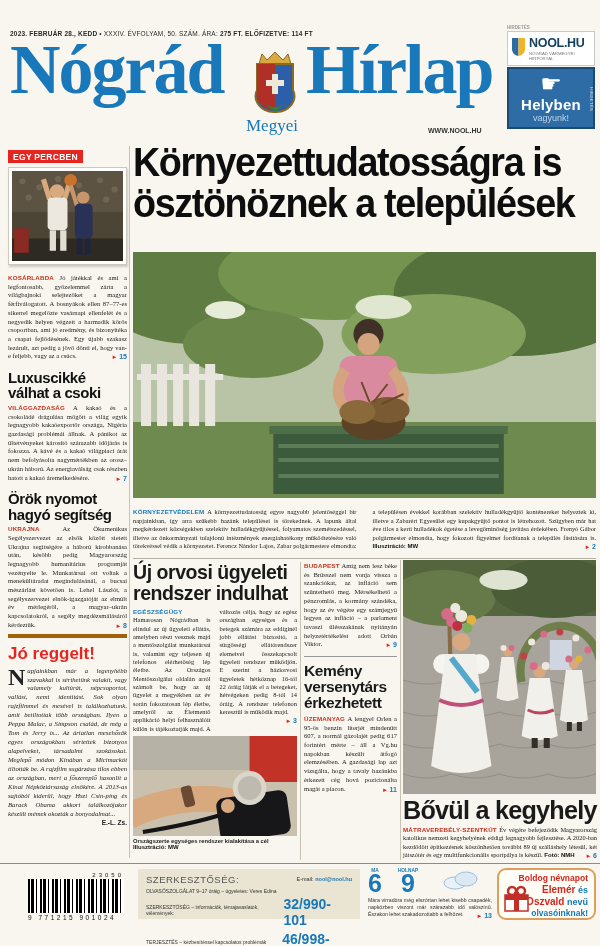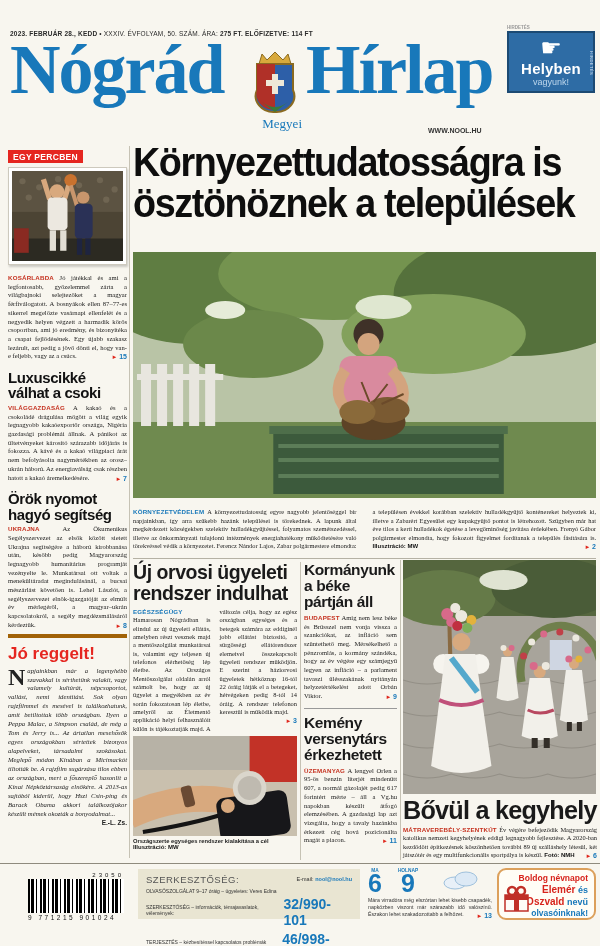--- a/index.html
+++ b/index.html
@@ -9,22 +9,22 @@
   .hrule{position:absolute;height:1px;background:#b5b1a4;}
 
   
   .dateline{position:absolute;left:10px;top:30px;font-size:6.5px;color:#2a2a2a;letter-spacing:.2px;}
   .dateline b{font-weight:bold;}
   .mast-word{position:absolute;font-family:"Liberation Serif",serif;font-weight:bold;
              color:#1878ba;font-size:70px;line-height:.9;letter-spacing:-2px;}
   .mast-first{left:10px;top:38px;}
   .mast-second{left:306px;top:38px;}
   .crest{position:absolute;left:250px;top:50px;}
-  .megyei{position:absolute;left:246px;top:116px;width:56px;text-align:right;
-          font-family:"Liberation Serif",serif;color:#1878ba;font-size:13px;}
+  .megyei{position:absolute;left:246px;top:116px;width:56px;text-align:left;
+          font-family:"Liberation Serif",serif;color:#1878ba;font-size:17px;}
   .website{position:absolute;left:428px;top:127px;font-size:7px;font-weight:bold;color:#333;}
 
   .promo{position:absolute;right:5px;top:25px;width:88px;}
   .ad-top{font-size:4.5px;color:#999;font-weight:bold;margin-bottom:1px;}
   .portal-box{background:#fff;border:1px solid #c9c9c9;padding:4px 3px;display:flex;gap:3px;align-items:center;}
   .portal-name{font-size:12.5px;font-weight:bold;color:#16405e;letter-spacing:-.3px;}
   .portal-sub{font-size:4.3px;color:#777;margin-top:1px;line-height:1.2;}
   .slogan-box{position:relative;background:#2e6ca5;border:2px solid #1c4a73;margin-top:1px;
               text-align:center;padding:3px 0 4px;color:#fff;}
   .hand-glyph{font-size:24px;line-height:24px;color:#fff;}
@@ -130,20 +130,32 @@
       <rect x="16" y="30" width="18" height="6" fill="#efe8d8"></rect>
       <path d="M12 52 q13 10 26 0 l-13 10 z" fill="#3a7a3a"></path>
     </svg>
   </div>
   <div class="megyei">Megyei</div>
   <div class="mast-word mast-second">Hírlap</div>
   <div class="website">WWW.NOOL.HU</div>
 
   <div class="promo">
     <div class="ad-top">HIRDETÉS</div>
+    <div class="portal-box">
+      <span>
+        <svg width="15" height="20" viewBox="0 0 15 20">
+          <path d="M1 1 h6.5 v18 a7 7 0 0 1 -6.5 -8 z" fill="#2d6ca3"></path>
+          <path d="M7.5 1 H14 v10 a7 7 0 0 1 -6.5 8 z" fill="#f0b429"></path>
+        </svg>
+      </span>
+      <span>
+        <div class="portal-name">NOOL.HU</div>
+        <div class="portal-sub">NÓGRÁD VÁRMEGYEI HÍRPORTÁL</div>
+      </span>
+    </div>
     <div class="slogan-box">
       <div class="hand-glyph">☛</div>
       <div class="slogan1">Helyben</div>
       <div class="slogan2">vagyunk!</div>
       <div class="ad-side">HIRDETÉS</div>
     </div>
   </div>
 
   <div class="lead-headline">
     <div>Környezettudatosságra is</div>
@@ -265,21 +277,20 @@
         <rect x="86" y="58" width="72" height="44" rx="8" fill="#17171a" transform="rotate(-8 122 80)"></rect>
         <circle cx="118" cy="52" r="17" fill="#dad6cc"></circle>
         <circle cx="118" cy="52" r="12" fill="#bfbab0"></circle>
         <circle cx="96" cy="70" r="7" fill="#d8a97e"></circle>
       </svg>
     </div>
     <div class="photo-cap"><span>Országszerte egységes rendszer kialakítása a cél</span> <span class="credit">Illusztráció: MW</span></div>
   </div>
 
   <div class="colb">
-    <div class="colb-h">Kormányunk a béke pártján áll</div>
     <p class="body-text"><span class="kicker">BUDAPEST</span> <span>Amíg nem lesz béke és Brüsszel nem vonja vissza a szankciókat, az infláció sem szüntethető meg. Mérsékelhető a pénzromlás, a kormány szándéka, hogy az év végére egy számjegyű legyen az infláció – a parlament tavaszi ülésszakának nyitányán helyzetértékelést adott Orbán Viktor.</span><span class="pref">9</span></p>
     <div class="colb-div"></div>
     <div class="colb-h">Kemény versenytárs érkezhetett</div>
     <p class="body-text"><span class="kicker">ÜZEMANYAG</span> <span>A lengyel Orlen a 95-ös benzin literjét mindenütt 607, a normál gázolajét pedig 617 forintért mérte – áll a Vg.hu napokban készült átfogó elemzésében. A gazdasági lap azt vizsgálta, hogy a tavaly hazánkba érkezett cég hová pozicionálta magát a piacon.</span><span class="pref">11</span></p>
   </div>
 
   <div class="colc">
     <div class="colc-photo">
       <svg viewBox="0 0 192 234" preserveAspectRatio="none">
         <rect width="192" height="234" fill="#a8a49b"></rect>

